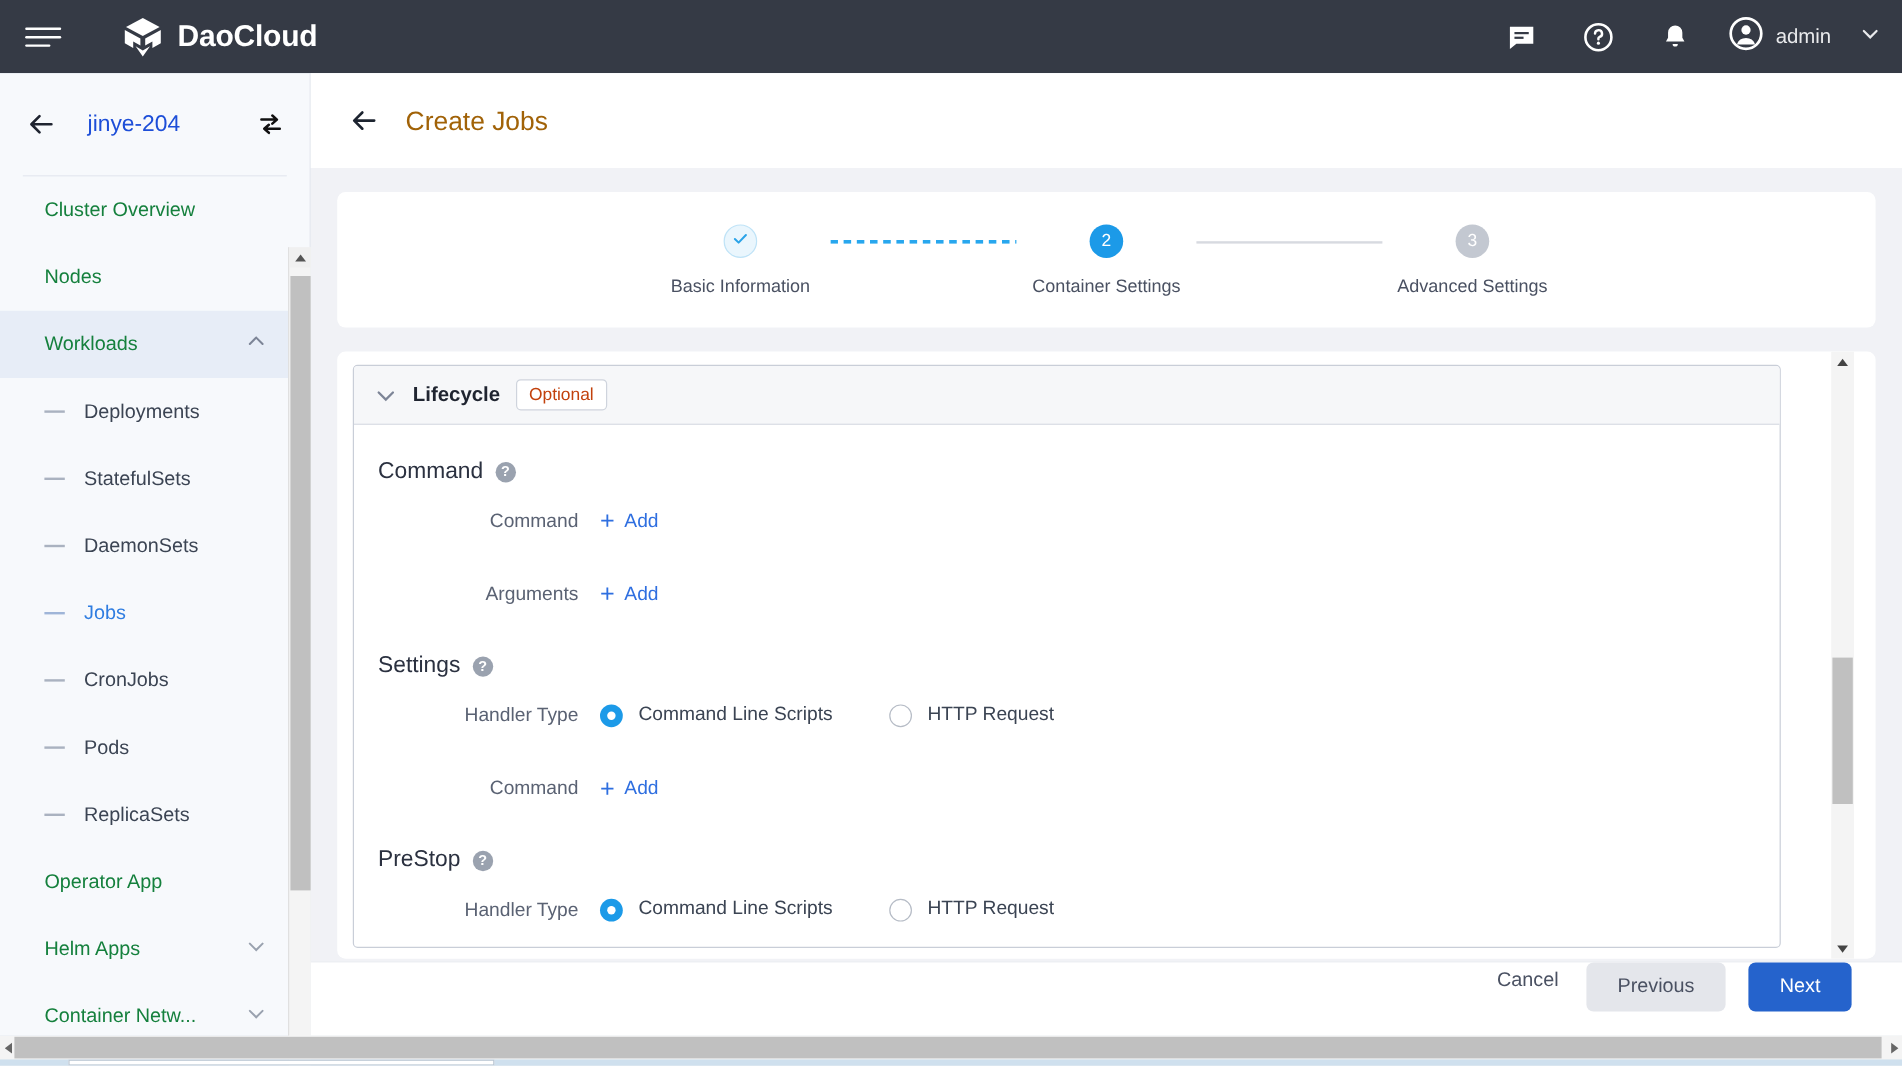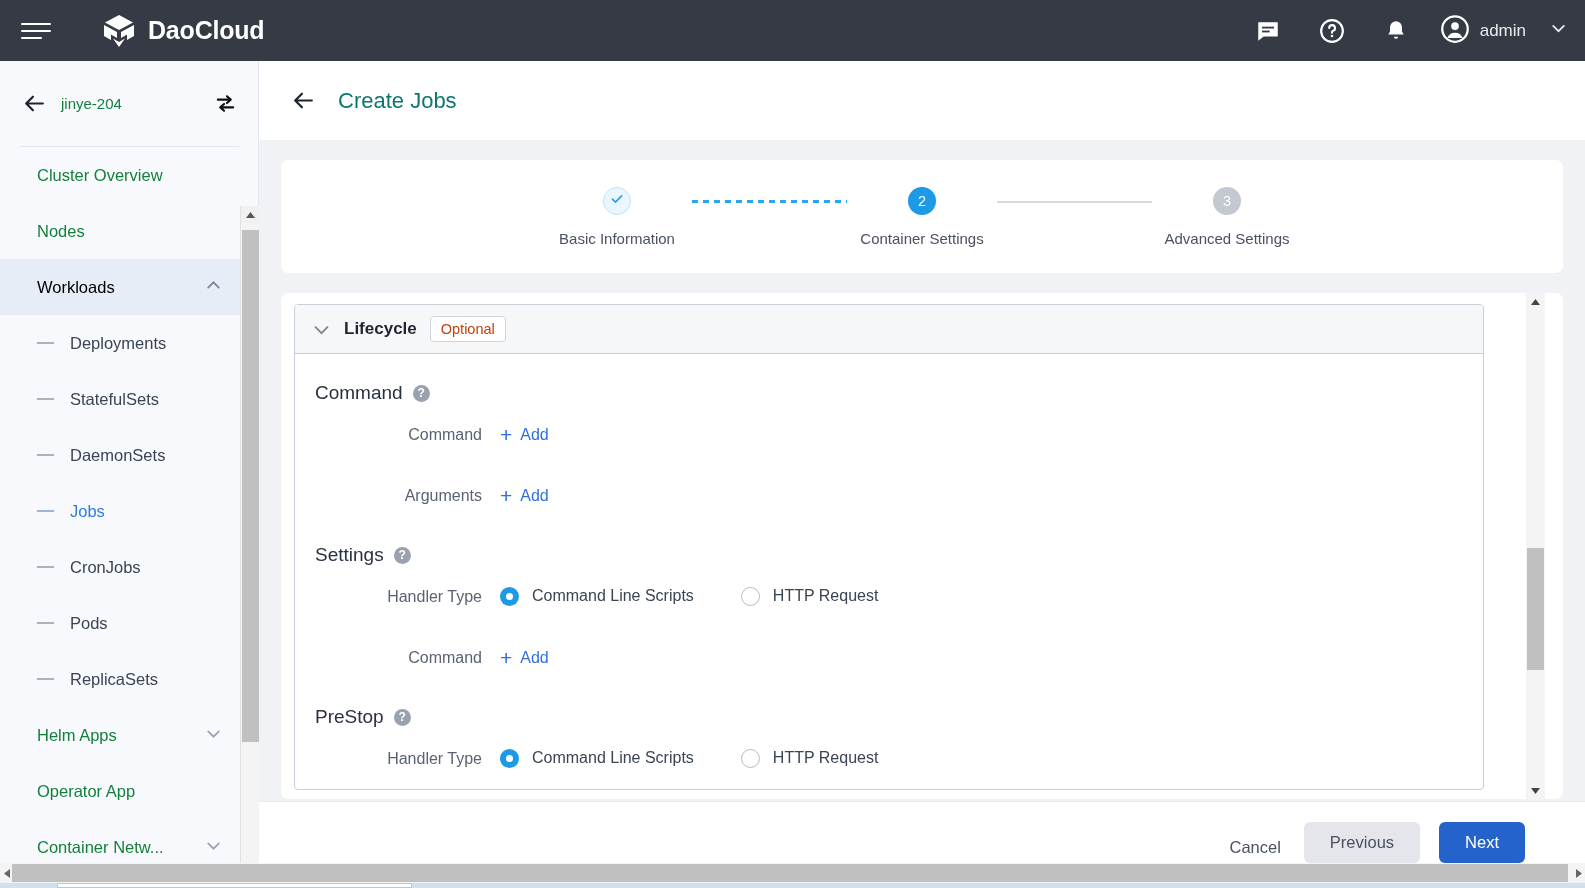--- a/index.html
+++ b/index.html
@@ -30,49 +30,49 @@
   .user-name { color:#e9eaec; font-size:17px; }
   .user-caret { margin-left: 14px; }
 
   
   .sidebar {
     position:absolute; left:0; top:61px; width:259px; height:802px;
     background:#f7f9fc; border-right:1px solid #e3e7ee;
   }
   .sb-head { height:85px; display:flex; align-items:center; padding:0 19px; }
   .sb-back { width:30px; height:30px; display:flex; align-items:center; justify-content:center; cursor:pointer; }
-  .sb-title { font-size:15px; color:#15803d; margin-left:12px; }
+  .sb-title { font-size:19px; color:#1d4ed8; margin-left:24px; }
   .sb-switch { margin-left:auto; width:28px; height:28px; display:flex; align-items:center; justify-content:center; cursor:pointer; }
   .sb-sep { height:1px; background:#e4e8ef; margin:0 19px; }
   .sb-list { position:absolute; top:86px; left:0; width:240px; height:716px; overflow:hidden; }
   .sb-item {
     display:flex; align-items:center; height:56px; padding-left:37px; padding-right:18px;
     font-size:16.5px; color:#15803d; cursor:pointer;
   }
   .sb-item.group { font-size:16.5px; }
-  .sb-item.active-group { background:#e7edf7; color:#000000;text-align:center; }
+  .sb-item.active-group { background:#e7edf7; color:#15803d;text-align:center; }
   .sb-item .chev { margin-left:auto; }
   .sb-sub {
     display:flex; align-items:center; height:56px; padding-left:37px;
     font-size:16.5px; color:#3b4453; cursor:pointer;
   }
   .sb-sub .dash { width:17px; height:2px; background:#aab2c0; margin-right:16px; flex:none; }
   .sb-sub.active { color:#2f7de1; }
   .sb-sub.active .dash { background:#9fb5d8; }
 
   
   .sb-scroll { position:absolute; left:240px; top:145px; width:19px; height:718px; background:#f4f4f4; border-left:1px solid #e0e0e0; }
   .sb-scroll .btn { height:17px; display:flex; align-items:center; justify-content:center; background:#f0f0f0; }
   .sb-scroll .thumb { position:absolute; left:1px; top:24px; width:17px; height:512px; background:#c0c0c0; }
 
   
   .main { position:absolute; left:259px; top:61px; width:1326px; height:802px; background:#f1f2f6; }
   .main-head { height:79px; background:#fff; display:flex; align-items:center; padding-left:29px; }
   .mh-back { width:30px; height:30px; display:flex; align-items:center; justify-content:center; cursor:pointer; }
-  .mh-title { font-size:22px; color:#0f766e; margin-left:20px; }
+  .mh-title { font-size:22px; color:#a16207; margin-left:20px; }
 
   .card {
     background:#fff; border-radius:7px; margin: 20px 22px 0 22px;
   }
   .stepper-card { height:113px; display:flex; align-items:center; justify-content:center; }
   .stepper { display:flex; align-items:flex-start; }
   .step { display:flex; flex-direction:column; align-items:center; width:150px; }
   .circle { width:28px; height:28px; border-radius:50%; display:flex; align-items:center; justify-content:center; font-size:14.5px; color:#fff; }
   .circle.done { background:#eaf6fd; border:1px solid #bfe3f7; }
   .circle.current { background:#1c9ae8; }
@@ -110,21 +110,21 @@
 
   
   .main-scroll { position:absolute; right:18px; top:0px; width:19px; height:506px; background:#f4f4f4; }
   .main-scroll .btn { height:17px; display:flex; align-items:center; justify-content:center; }
   .main-scroll .thumb { position:absolute; left:1px; top:255px; width:17px; height:122px; background:#c0c0c0; }
   .main-scroll .btn-bot { position:absolute; left:0; bottom:0; width:19px; }
 
   
   .footer {
     position:absolute; left:259px; top:801px; width:1326px; height:62px; background:#fff;
-    border-top:1px solid #e9ebf0; display:flex; align-items:flex-end; justify-content:flex-end; padding-right:60px; gap:19px;
+    border-top:1px solid #e9ebf0; display:flex; align-items:flex-start; justify-content:flex-end; padding-right:42px; gap:19px;
   }
   .btn-text { font-size:16.5px; color:#4a5162; cursor:pointer; padding:6px 4px; }
   .btn-grey { font-size:16.5px; color:#4a5162; background:#e4e6eb; border:none; border-radius:6px; padding:11px 26px; cursor:pointer; font-family:inherit; }
   .btn-blue { font-size:16.5px; color:#fff; background:#2563cc; border:none; border-radius:6px; padding:11px 26px; cursor:pointer; font-family:inherit; }
 
   
   .hscroll { position:absolute; left:0; top:863px; width:1585px; height:20px; background:#f4f4f4; }
   .hscroll .thumb { position:absolute; left:12px; top:1px; width:1556px; height:18px; background:#c0c0c0; }
   .hscroll .arr { position:absolute; top:0; width:13px; height:20px; display:flex; align-items:center; justify-content:center; }
   .taskbar { position:absolute; left:0; top:883px; width:1585px; height:5px; background:#cfe0ee; }
@@ -244,30 +244,30 @@
         <span>CronJobs</span>
       </div>
       <div class="sb-sub">
         <span class="dash"></span>
         <span>Pods</span>
       </div>
       <div class="sb-sub">
         <span class="dash"></span>
         <span>ReplicaSets</span>
       </div>
+      <div class="sb-item">
+        <span>Operator App</span>
+      </div>
       <div class="sb-item group">
         <span>Helm Apps</span>
         <span class="chev">
           <svg width="17" height="17" viewBox="0 0 16 16">
               <path d="M3 6 L8 11 L13 6" fill="none" stroke="#9aa2af" stroke-width="1.6" stroke-linecap="round"></path>
             </svg>
         </span>
-      </div>
-      <div class="sb-item">
-        <span>Operator App</span>
       </div>
       <div class="sb-item group">
         <span>Container Netw...</span>
         <span class="chev">
           <svg width="17" height="17" viewBox="0 0 16 16">
               <path d="M3 6 L8 11 L13 6" fill="none" stroke="#9aa2af" stroke-width="1.6" stroke-linecap="round"></path>
             </svg>
         </span>
       </div>
 

